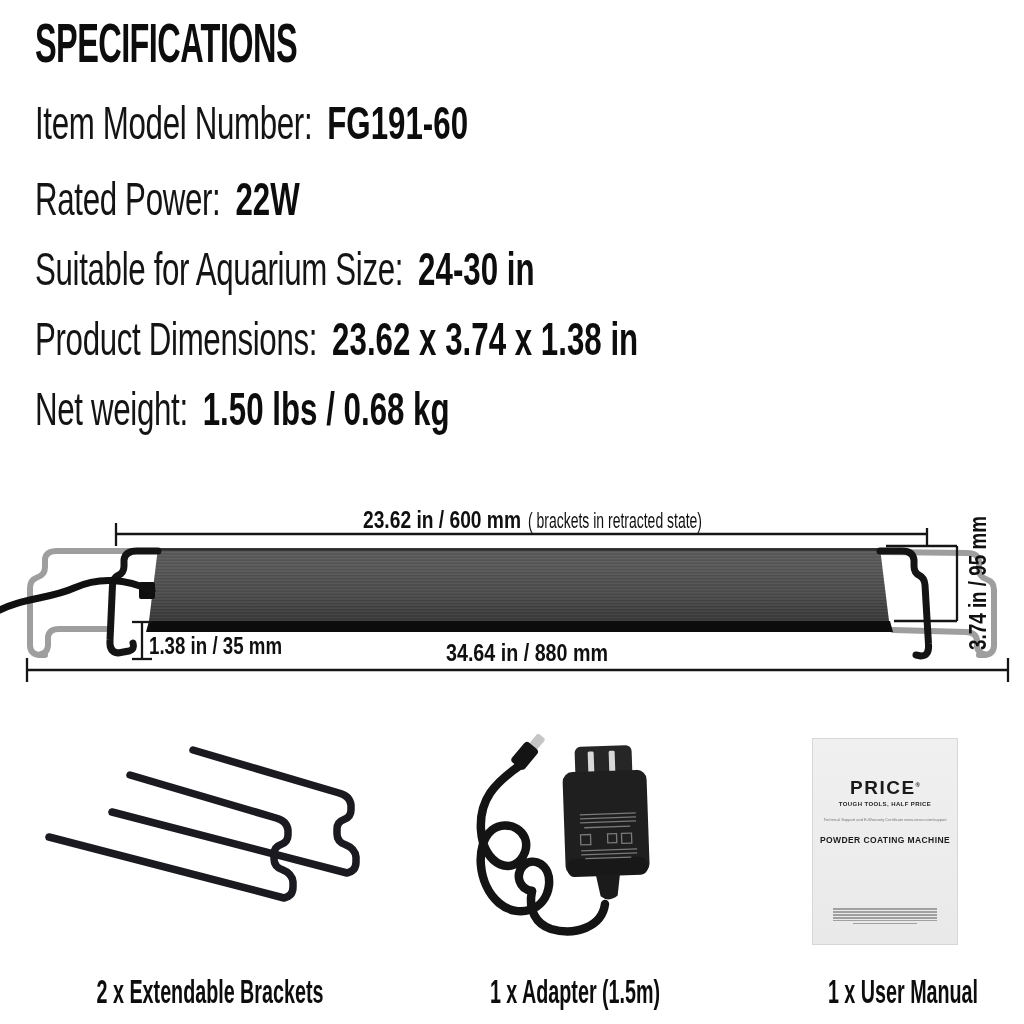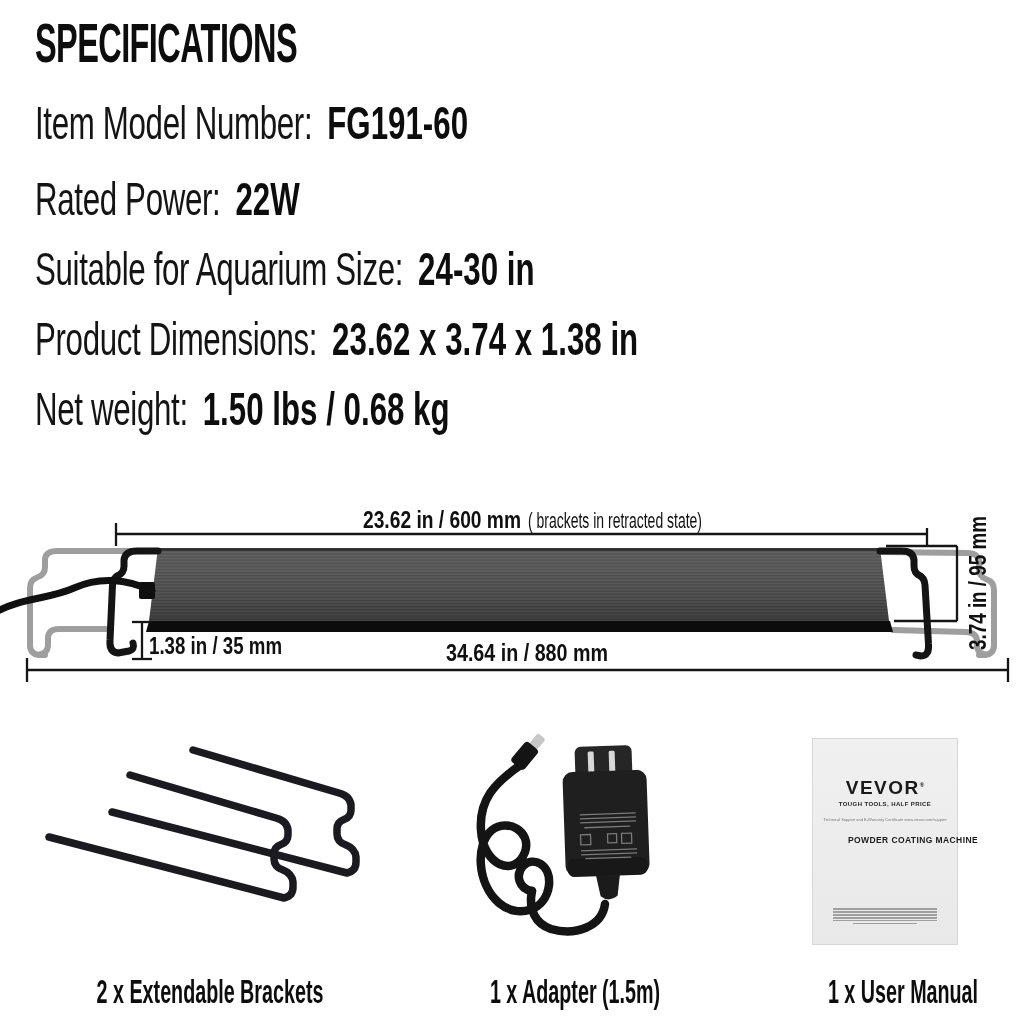--- a/index.html
+++ b/index.html
@@ -26,21 +26,21 @@
   .manual{position:absolute;left:812px;top:738px;width:146px;height:207px;
           background:linear-gradient(180deg,#f0f0f0,#e9e9e9);
           border:1px solid #d7d7d7;box-sizing:border-box;text-align:center;}
   .manual .brand{position:absolute;top:38px;width:100%;font-size:19px;font-weight:800;
                  letter-spacing:1.5px;color:#1a1a1a;}
   .manual .brand sup{font-size:6px;letter-spacing:0;}
   .manual .tagline{position:absolute;top:62px;width:100%;font-size:6px;font-weight:700;
                    letter-spacing:0.4px;color:#222;}
   .manual .support{position:absolute;top:78px;width:100%;font-size:4px;color:#777;}
   .manual .doctitle{position:absolute;top:96px;width:100%;font-size:8.5px;font-weight:700;
-                    letter-spacing:0.4px;color:#1a1a1a;padding-left:28px;}
+                    letter-spacing:0.4px;color:#1a1a1a;}
   .manual .fineprint{position:absolute;top:168px;width:100%;}
   .manual .fineprint .fl{height:1.6px;background:#a0a0a0;margin:1.3px auto;width:72%;}
   .manual .fineprint .fl:last-child{width:44%;}
 </style>
 </head>
 <body>
 
 <div class="page">
 
   <div class="spec-title">SPECIFICATIONS</div>
@@ -155,21 +155,21 @@
           <line x1="580" y1="854" x2="636" y2="854"></line>
           <line x1="584" y1="858" x2="630" y2="858"></line>
         </g>
 
         <path fill="#1b1b1b" d="M 594,875 L 618,875 L 615,896 Q 606,903 598,896 Z"></path>
       </g>
     </g>
   </svg>
 
   <div class="manual">
-    <div class="brand"><span>VEVOR</span><sup>®</sup></div>
+    <div class="brand"><span>PRICE</span><sup>®</sup></div>
     <div class="tagline">TOUGH TOOLS, HALF PRICE</div>
     <div class="support">Technical Support and E-Warranty Certificate www.vevor.com/support</div>
     <div class="doctitle">POWDER COATING MACHINE</div>
     <div class="fineprint">
       <div class="fl"></div>
       <div class="fl"></div>
       <div class="fl"></div>
       <div class="fl"></div>
       <div class="fl"></div>
       <div class="fl"></div>

